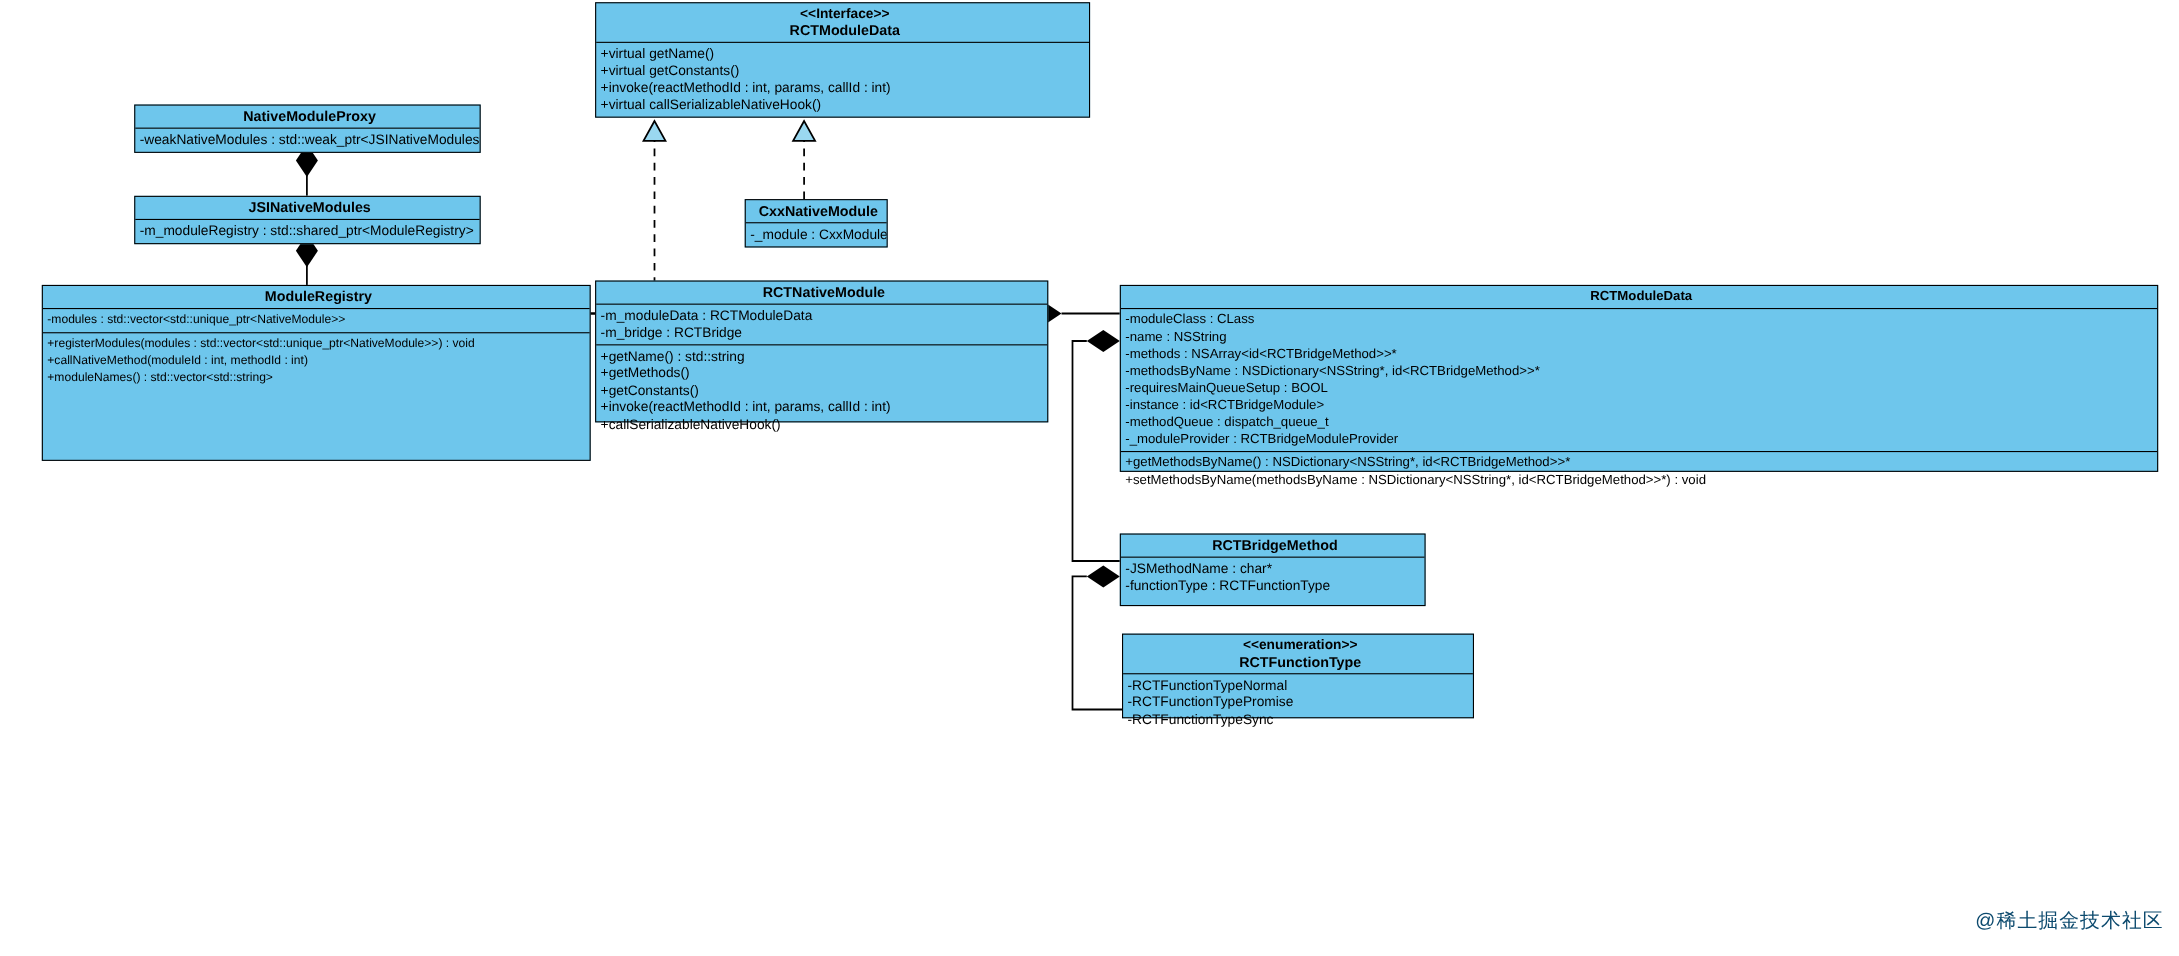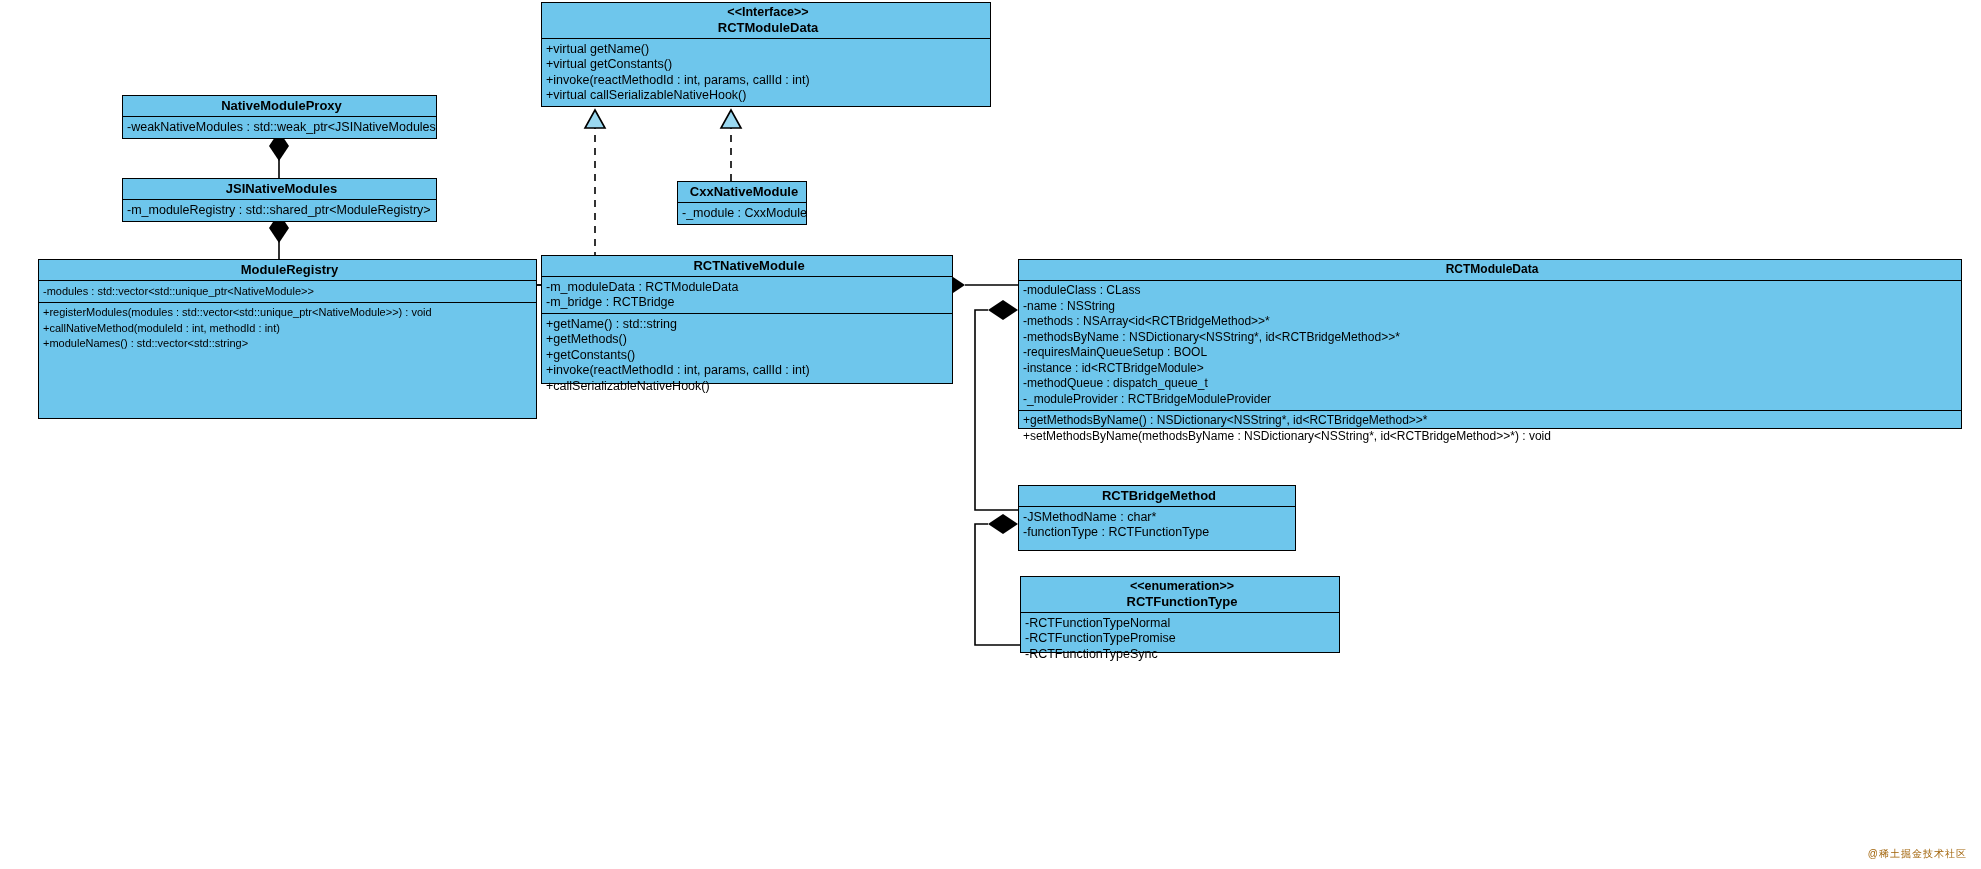--- a/index.html
+++ b/index.html
@@ -84,23 +84,23 @@
   #cls-rctmoduledata .row,
   #cls-rctmoduledata .hdr {
     font-size: 12px;
     line-height: 14.5px;
   }
   #cls-moduleregistry .row { font-size: 11px; }
 
   .watermark {
     position: absolute;
     right: 14px;
-    bottom: 8px;
-    color: #a16207;
-    font-size: 10px;
+    bottom: 20px;
+    color: #0c4a6e;
+    font-size: 18px;
     letter-spacing: 1px;
     z-index: 1;
     user-select: none;
   }
 </style>
 </head>
 <body>
 
 <div id="canvas">
 

